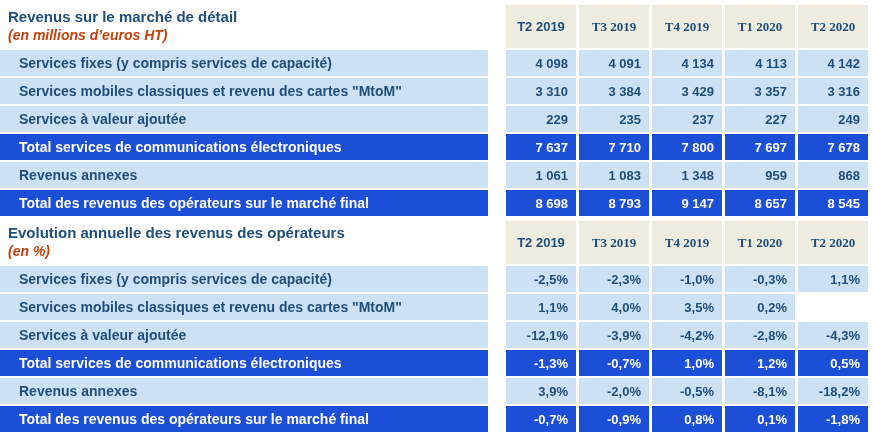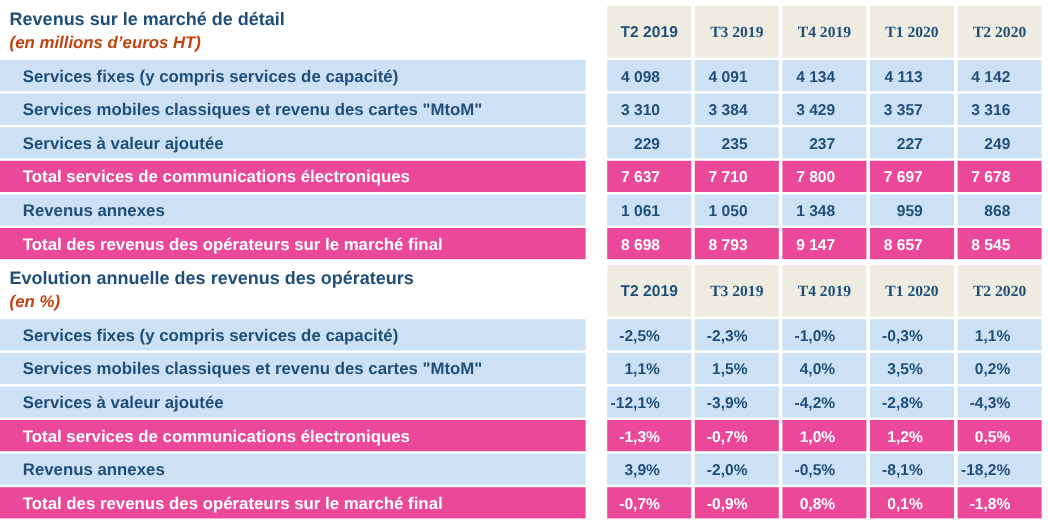--- a/index.html
+++ b/index.html
@@ -30,28 +30,28 @@
   }
   .col-head + .col-head { margin-left: 3px; font-family: Liberation Serif, serif; }
 
   .row { display: flex; height: 26px; margin-bottom: 2px; }
   .label-cell {
     width: 488px; margin-right: 18px; padding-left: 19px;
     display: flex; align-items: center;
     font-weight: bold; font-size: 14px; white-space: nowrap; overflow: hidden;
   }
   .val {
-    width: 70px; padding-right: 26px;
+    width: 70px; padding-right: 8px;
     display: flex; align-items: center; justify-content: flex-end;
     font-weight: bold; font-size: 13px; white-space: nowrap;
   }
   .val + .val { margin-left: 3px; }
 
   .row.light .label-cell, .row.light .val { background: #CDE1F5; color: #1F4E79; }
-  .row.dark  .label-cell, .row.dark  .val { background: #ec4899; color: #ffffff; }
+  .row.dark  .label-cell, .row.dark  .val { background: #1d4ed8; color: #ffffff; }
 </style>
 </head>
 <body>
 
 <div class="page">
 
   <section class="table-block">
     <div class="header-row">
       <div class="title-cell">
         <div class="title">Revenus sur le marché de détail</div>
@@ -96,21 +96,21 @@
       <div class="val">7 637</div>
       <div class="val">7 710</div>
       <div class="val">7 800</div>
       <div class="val">7 697</div>
       <div class="val">7 678</div>
     </div>
 
     <div class="row light">
       <div class="label-cell">Revenus annexes</div>
       <div class="val">1 061</div>
-      <div class="val">1 050</div>
+      <div class="val">1 083</div>
       <div class="val">1 348</div>
       <div class="val">959</div>
       <div class="val">868</div>
     </div>
 
     <div class="row dark">
       <div class="label-cell">Total des revenus des opérateurs sur le marché final</div>
       <div class="val">8 698</div>
       <div class="val">8 793</div>
       <div class="val">9 147</div>
@@ -137,21 +137,20 @@
       <div class="val">-2,5%</div>
       <div class="val">-2,3%</div>
       <div class="val">-1,0%</div>
       <div class="val">-0,3%</div>
       <div class="val">1,1%</div>
     </div>
 
     <div class="row light">
       <div class="label-cell">Services mobiles classiques et revenu des cartes "MtoM"</div>
       <div class="val">1,1%</div>
-      <div class="val">1,5%</div>
       <div class="val">4,0%</div>
       <div class="val">3,5%</div>
       <div class="val">0,2%</div>
     </div>
 
     <div class="row light">
       <div class="label-cell">Services à valeur ajoutée</div>
       <div class="val">-12,1%</div>
       <div class="val">-3,9%</div>
       <div class="val">-4,2%</div>

